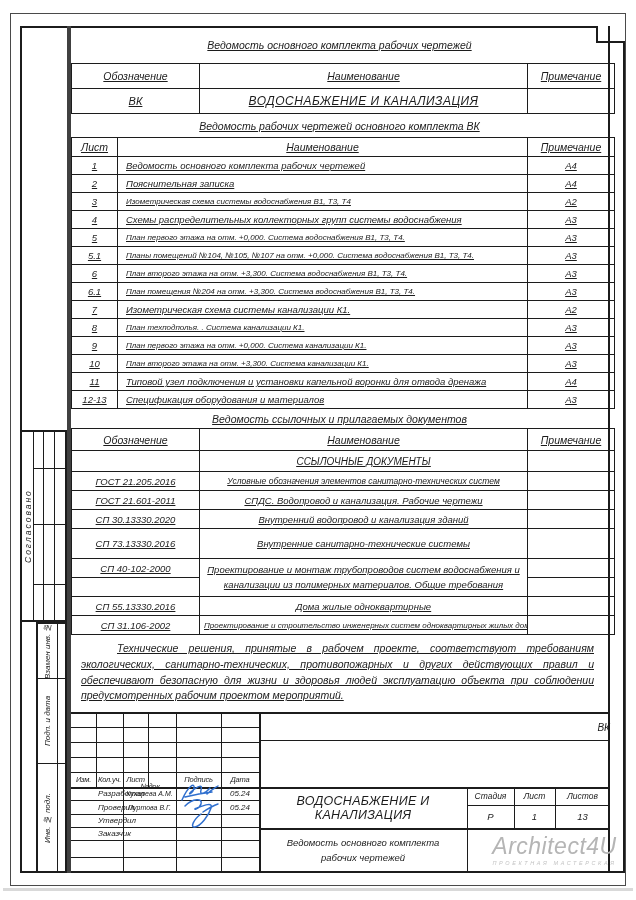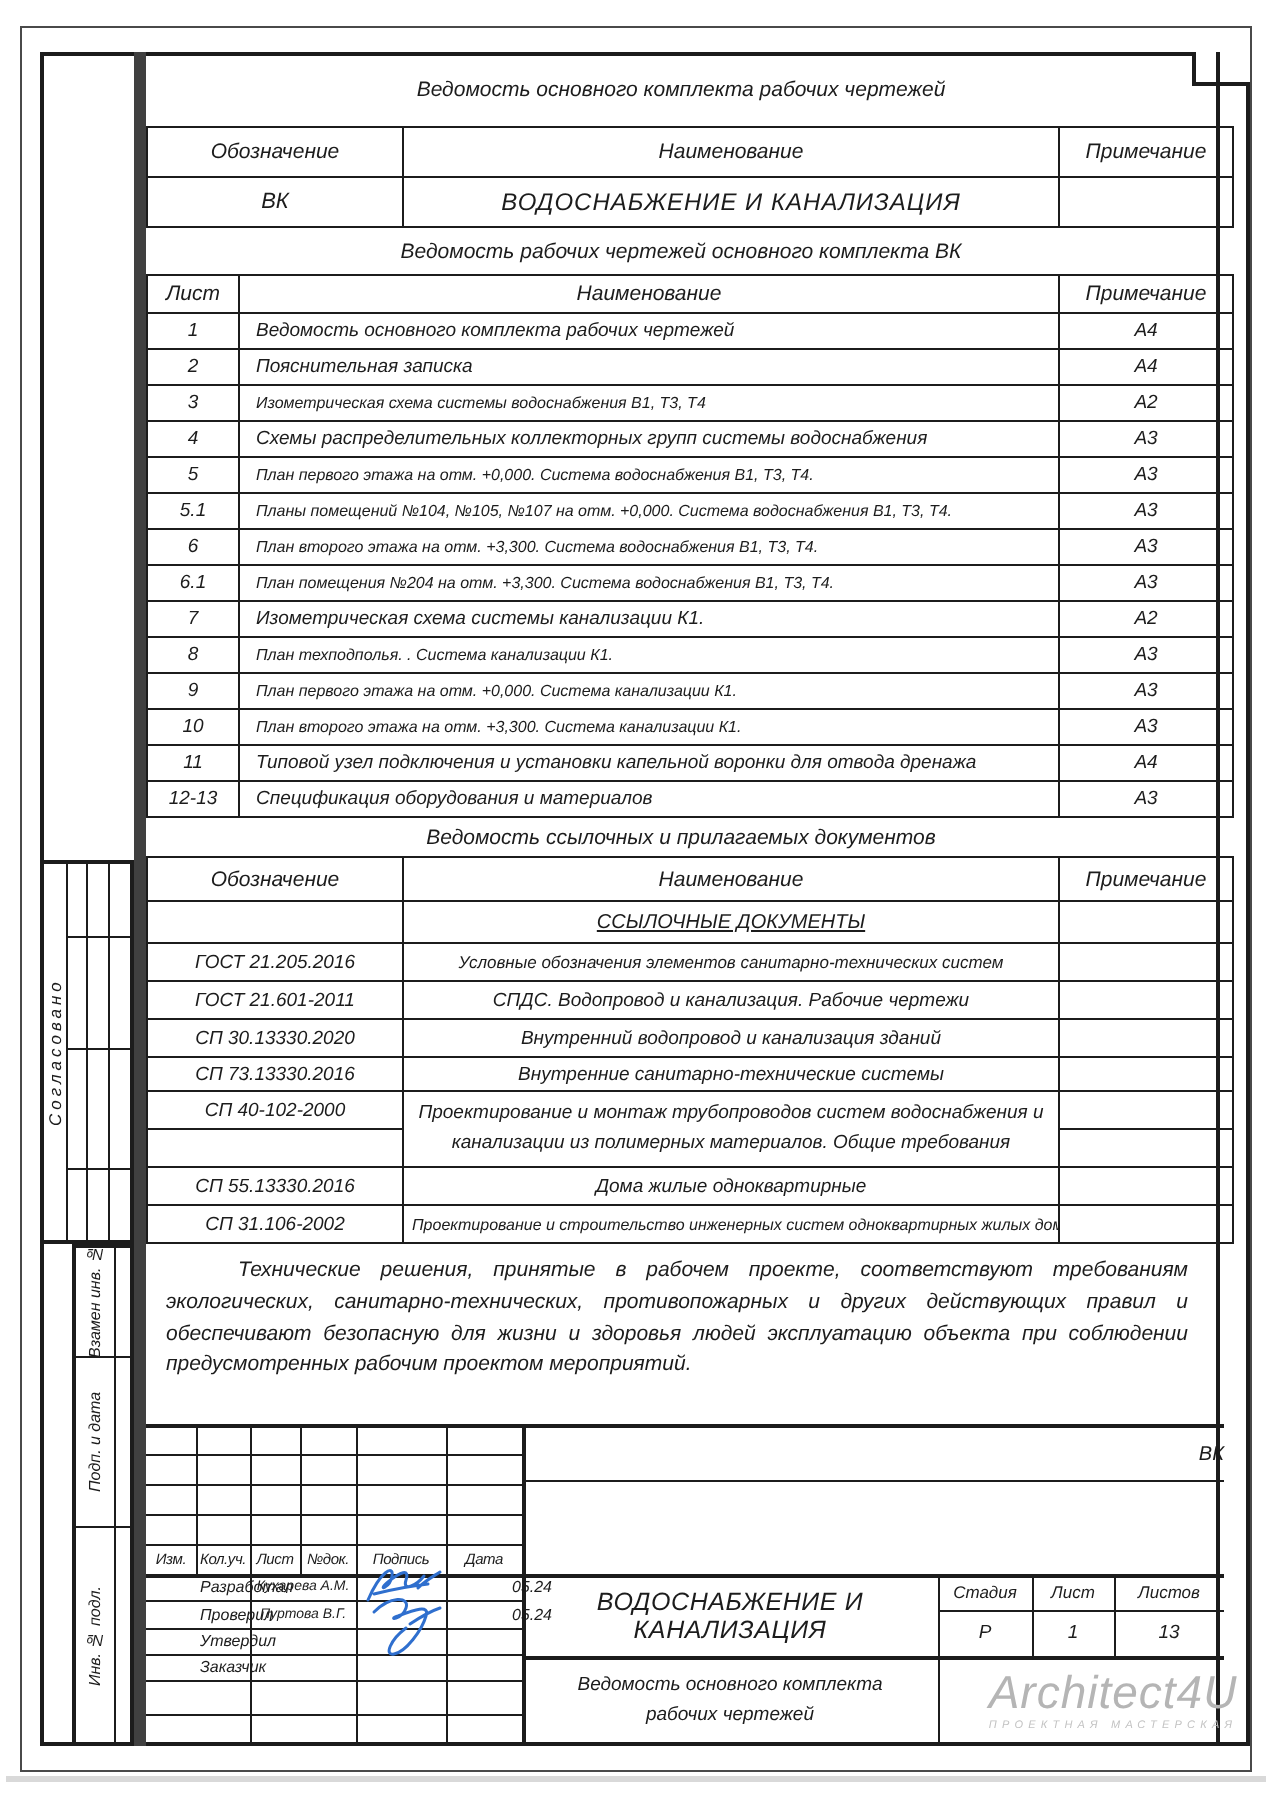--- a/index.html
+++ b/index.html
@@ -15,40 +15,40 @@
   
   .agree{position:absolute;left:20px;top:430px;width:47px;height:192px;border:2px solid #1c1c1c;box-sizing:border-box;}
   .lowleft{position:absolute;left:36px;top:622px;width:31px;height:251px;border:2px solid #1c1c1c;border-bottom:none;box-sizing:border-box;}
   .vl{position:absolute;width:1px;background:#1c1c1c;}
   .hl{position:absolute;height:1px;background:#1c1c1c;}
   .vl.thick{width:2px;}
   .hl.thick{height:2px;}
   .vtext{writing-mode:vertical-rl;transform:rotate(180deg);display:flex;align-items:center;justify-content:center;
          font-size:8px;font-style:italic;white-space:nowrap;}
   
-  .content{position:absolute;left:67px;top:26px;width:543px;height:847px;border-left:6px solid #404040;border-right:2px solid #1c1c1c;box-sizing:border-box;}
+  .content{position:absolute;left:67px;top:26px;width:543px;height:847px;border-left:4px solid #404040;border-right:2px solid #1c1c1c;box-sizing:border-box;text-decoration:underline;}
   .sec-title{display:flex;align-items:center;justify-content:center;font-size:10.5px;font-style:italic;}
   table{border-collapse:collapse;table-layout:fixed;width:100%;}
   td{border:1px solid #1c1c1c;padding:0 4px;font-size:9.5px;font-style:italic;overflow:hidden;white-space:nowrap;box-sizing:border-box;}
   td.c{text-align:center;}
   td.nm{text-align:left;padding-left:8px;}
   td.ctr{text-align:center;}
   td.hdr{text-align:center;font-size:10.5px;}
   td.sm{font-size:8px;}
   td.big{font-size:12px;text-align:center;letter-spacing:.5px;}
   td.wrap{white-space:normal;line-height:1.55;}
   .sub-u{text-decoration:underline;}
   .note-par{font-size:10.5px;font-style:italic;text-align:justify;line-height:1.5;padding:6px 14px 0 10px;text-indent:36px;}
   
   .stamp{position:absolute;left:0;bottom:0;width:539px;height:161px;border-top:2px solid #1c1c1c;box-sizing:border-box;}
   .stamp .cl{position:absolute;display:flex;align-items:center;justify-content:center;font-style:italic;overflow:hidden;}
   .shead{font-size:7.5px;letter-spacing:-0.2px;}
   .srole{font-size:8px;justify-content:flex-start !important;padding-left:3px;margin-left:24px;}
   .sname{font-size:7px;}
-  .sdate{font-size:8px;padding-left:24px;}
+  .sdate{font-size:8px;}
   .code-cell{font-size:10px;justify-content:flex-end !important;padding-right:10px;}
   .proj-title{font-size:12.5px;letter-spacing:.3px;text-align:center;}
   .stage-lb{font-size:8.5px;}
   .stage-val{font-size:9.5px;}
   .doc-title{font-size:9.5px;line-height:1.5;text-align:center;flex-direction:column;}
   .logo{flex-direction:column;font-style:normal;padding-left:16px;}
   .logo-main{font-size:23px;color:#b5b5b5;letter-spacing:.5px;line-height:1;}
   .logo-sub{font-size:5.5px;color:#c3c3c3;letter-spacing:2.6px;margin-top:2px;}
   .sig{position:absolute;pointer-events:none;}
 </style>
@@ -219,21 +219,21 @@
       <tr style="height:19px;">
             <td class="c">ГОСТ 21.601-2011</td>
             <td class="ctr">СПДС. Водопровод и канализация. Рабочие чертежи</td>
             <td class="c"></td>
           </tr>
       <tr style="height:19px;">
             <td class="c">СП 30.13330.2020</td>
             <td class="ctr">Внутренний водопровод и канализация зданий</td>
             <td class="c"></td>
           </tr>
-      <tr style="height:17px;margin-left:32px;">
+      <tr style="height:30px;margin-left:32px;">
             <td class="c">СП 73.13330.2016</td>
             <td class="ctr">Внутренние санитарно-технические системы</td>
             <td class="c"></td>
           </tr>
       <tr style="height:19px;">
         <td class="c">СП 40-102-2000</td>
         <td class="ctr wrap" rowspan="2">Проектирование и монтаж трубопроводов систем водоснабжения и канализации из полимерных материалов. Общие требования</td>
         <td class="c"></td>
       </tr>
       <tr style="height:19px;">
@@ -278,21 +278,21 @@
       <div class="hl" style="left:0;top:143px;width:189px;"></div>
 
       <div class="hl thick" style="left:0;top:73px;width:539px;"></div>
       <div class="hl" style="left:188px;top:26px;width:351px;"></div>
       <div class="hl" style="left:396px;top:91px;width:143px;"></div>
       <div class="hl thick" style="left:188px;top:114px;width:351px;"></div>
 
       <div class="cl shead" style="left:0;top:58px;width:25px;height:15px;">Изм.</div>
       <div class="cl shead" style="left:25px;top:58px;width:27px;height:15px;">Кол.уч.</div>
       <div class="cl shead" style="left:52px;top:58px;width:25px;height:15px;">Лист</div>
-      <div class="cl shead" style="left:77px;top:58px;width:28px;height:15px;">№док.</div>
+      <div class="cl shead" style="left:66px;top:58px;width:28px;height:28px;">№док.</div>
       <div class="cl shead" style="left:105px;top:58px;width:45px;height:15px;">Подпись</div>
       <div class="cl shead" style="left:150px;top:58px;width:38px;height:15px;">Дата</div>
 
       <div class="cl srole" style="left:0;top:73px;width:52px;height:13px;">Разработал</div>
       <div class="cl sname" style="left:52px;top:73px;width:53px;height:13px;">Кухарева А.М.</div>
       <div class="cl sdate" style="left:150px;top:73px;width:38px;height:13px;">05.24</div>
       <div class="cl srole" style="left:0;top:86px;width:52px;height:14px;">Проверил</div>
       <div class="cl sname" style="left:52px;top:86px;width:53px;height:14px;">Пуртова В.Г.</div>
       <div class="cl sdate" style="left:150px;top:86px;width:38px;height:14px;">05.24</div>
       <div class="cl srole" style="left:0;top:100px;width:52px;height:13px;">Утвердил</div>

